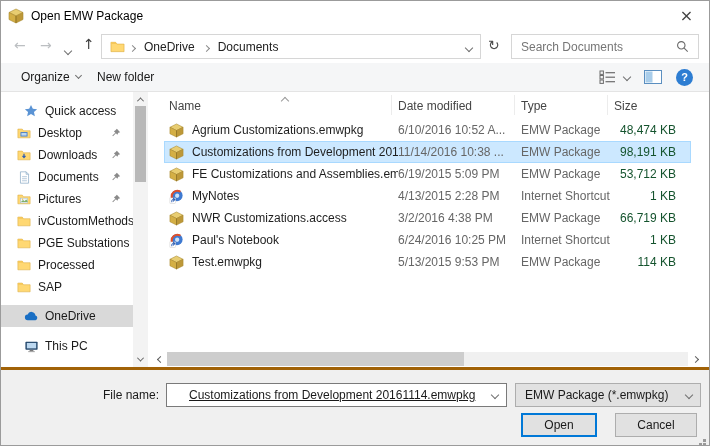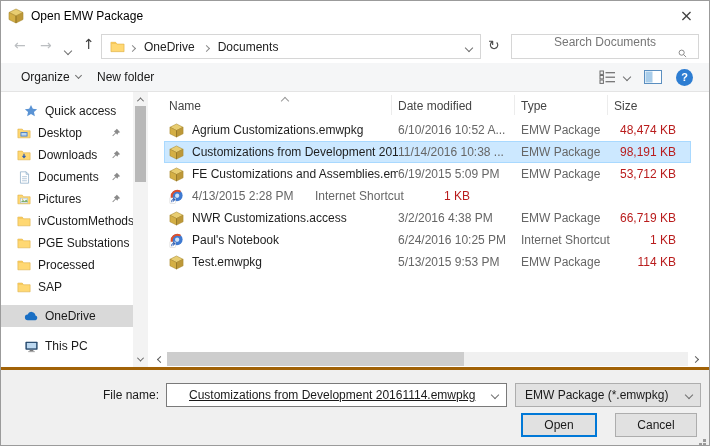--- a/index.html
+++ b/index.html
@@ -54,21 +54,21 @@
     border: 1px solid #d6d6d6; background: #fff;
     display: flex; align-items: center; padding: 0 8px;
   }
   .addressbar .crumb { margin: 0 4px; color: #222; }
   .addressbar .sep { margin: 0 5px; }
   .addressbar .end-chev { margin-left: auto; }
   .refresh { left: 487px; top: 7px; font-size: 14px; color: #4c4c4c; }
   .searchbox {
     position: absolute; left: 510px; top: 4px; width: 188px; height: 25px;
     border: 1px solid #d6d6d6; background: #fff;
-    display: flex; align-items: center; padding: 0 9px; flex-direction: column;
+    display: flex; align-items: center; padding: 0 9px;
   }
   .searchbox .ph { color: #767676; }
   .searchbox svg { margin-left: auto; }
   
   .cmdbar {
     position: absolute; top: 62px; left: 0; right: 0; height: 29px;
     background: #f5f6f7; border-bottom: 1px solid #e4e4e4;
   }
   .cmd-item { position: absolute; top: 0; height: 28px; display: flex; align-items: center; gap: 6px; color: #1a1a1a; }
   .organize { left: 20px; }
@@ -118,21 +118,21 @@
   .rows { position: relative; }
   .frow {
     height: 22px; margin-left: 13px; width: 527px;
     display: flex; align-items: center;
     border: 1px solid transparent;
   }
   .frow .cell-icon { flex: 0 0 16px; margin-left: 4px; margin-right: 7px; display: flex; }
   .frow .cell-name { flex: 0 0 206px; white-space: nowrap; overflow: hidden; color: #1e1e1e; }
   .frow .cell-date { flex: 0 0 123px; color: #666; }
   .frow .cell-type { flex: 0 0 93px; color: #666; }
-  .frow .cell-size { flex: 0 0 62px; text-align: right; color: #b91c1c; }
+  .frow .cell-size { flex: 0 0 62px; text-align: right; color: #14532d; }
   .row-sel { background: #cce8ff; border-color: #a9d9ff; }
   
   .h-scroll { position: absolute; left: 2px; right: 2px; bottom: 1px; height: 14px; display: flex; align-items: center; }
   .h-arrow { width: 14px; height: 14px; display: flex; align-items: center; justify-content: center; }
   .h-track { flex: 1; height: 14px; background: #f0f0f0; position: relative; }
   .h-thumb { position: absolute; left: 0; top: 0; height: 14px; width: 57%; background: #cdcdcd; }
   
   .footer { position: absolute; left: 0; right: 0; bottom: 0; height: 78px; background: #f0f0f0; border-top: 3px solid #a16207; }
   .fn-label { position: absolute; left: 0; top: 13px; width: 158px; height: 24px; line-height: 24px; text-align: right; }
   .fn-combo {
@@ -439,20 +439,21 @@
         <div class="frow">
           <span class="cell-icon">
             <svg viewBox="0 0 16 16" width="15" height="15">
               <circle cx="8.5" cy="7" r="6" fill="#3f7ad1"></circle>
               <path d="M3 9a6 6 0 0 1 8.3-6.6" fill="none" stroke="#e0502a" stroke-width="2.2" stroke-linecap="round"></path>
               <circle cx="8.7" cy="7.2" r="2.3" fill="#cfe3f7"></circle>
               <rect x="1" y="9.5" width="6" height="6" fill="#fff" stroke="#bcbcbc" stroke-width="0.4"></rect>
               <path d="M2.5 14v-1.6c0-.9.8-1.6 1.8-1.6h.6l-.9-.9.8-.8 2.2 2.2-2.2 2.2-.8-.8.9-.9h-.6c-.5 0-.8.3-.8.6V14z" fill="#2f5fb3"></path>
             </svg>
           </span>
+          <span class="cell-name">MyNotes</span>
           <span class="cell-date">4/13/2015 2:28 PM</span>
           <span class="cell-type">Internet Shortcut</span>
           <span class="cell-size">1 KB</span>
         </div>
         <div class="frow">
           <span class="cell-icon">
             <svg viewBox="0 0 16 16" width="15" height="15">
                 <polygon points="8,1 15,4.5 8,8 1,4.5" fill="#e8cd71" stroke="#a98a2f" stroke-width="0.6"></polygon>
                 <polygon points="1,4.5 8,8 8,15 1,11.5" fill="#d4af45" stroke="#a98a2f" stroke-width="0.6"></polygon>
                 <polygon points="15,4.5 8,8 8,15 15,11.5" fill="#bd9838" stroke="#a98a2f" stroke-width="0.6"></polygon>

